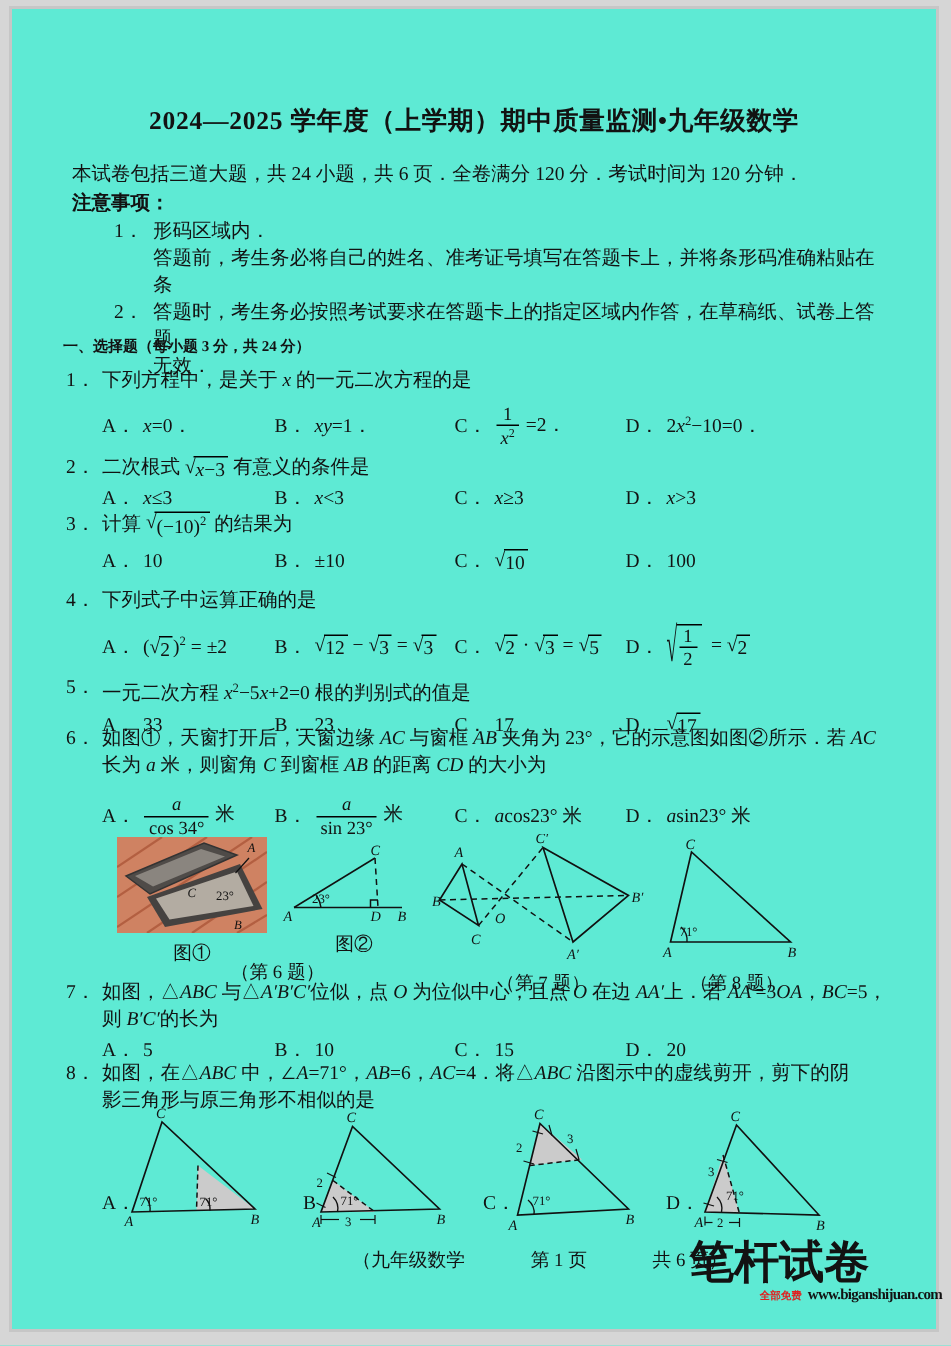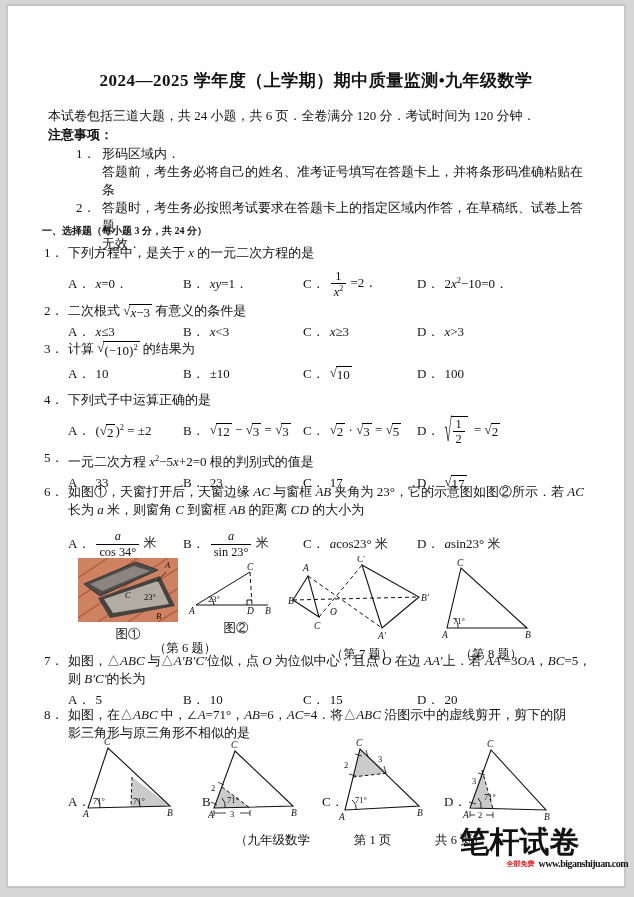--- a/index.html
+++ b/index.html
@@ -5,21 +5,21 @@
   html,body { margin:0; padding:0; }
   body {
     width:634px; height:897px; position:relative;
     background:#d6d6d6;
     font-family:"Liberation Serif", serif;
     color:#121212;
     overflow:hidden;
   }
   .page {
     position:absolute; left:6px; top:4px; width:616px; height:880px;
-    background:#ffffff; border:2px solid #c6c6c6;
+    background:#5eead4; border:2px solid #c6c6c6;
   }
   .title { position:absolute; top:63px; left:0; width:100%; text-align:center;
            font-size:17px; font-weight:bold; letter-spacing:0.5px; }
   .intro { position:absolute; left:40px; top:101px; font-size:13px; }
   .notice-head { position:absolute; left:40px; top:120px; font-size:13px; font-weight:bold; }
   .notice { position:absolute; left:68px; top:139px; width:512px; font-size:13px; }
   .nitem { position:relative; padding-left:26px; line-height:18px; }
   .nnum { position:absolute; left:0; top:0; }
   .section-head { position:absolute; left:34px; top:218px; font-size:10px; font-weight:bold; }
 

